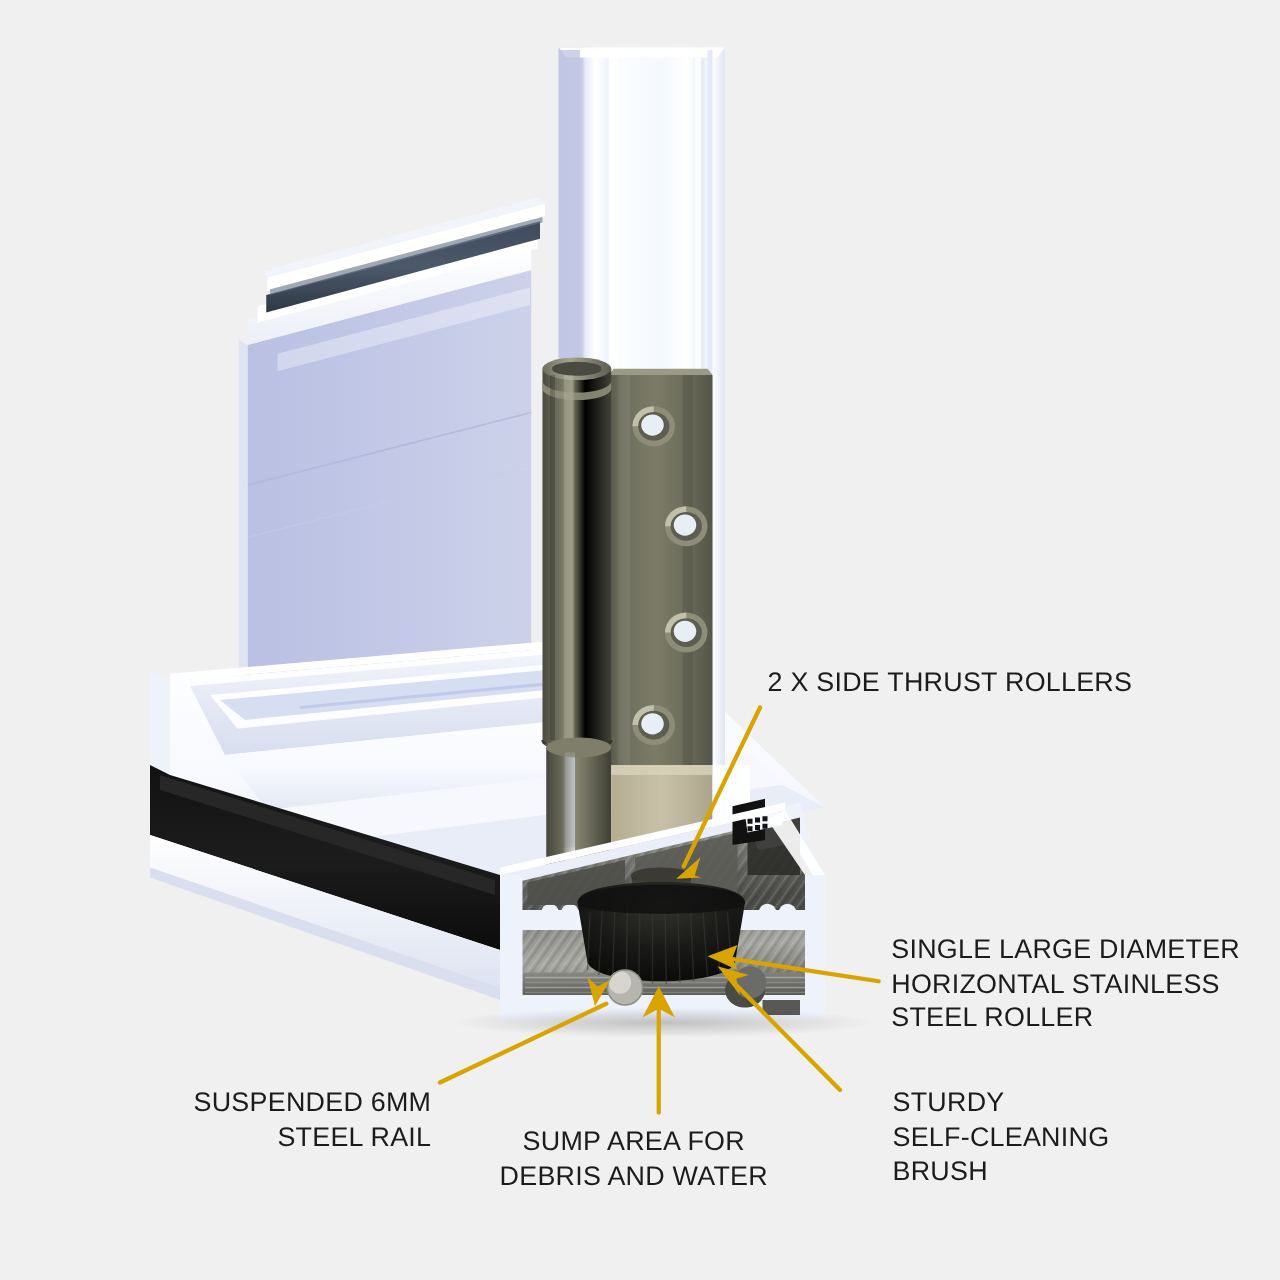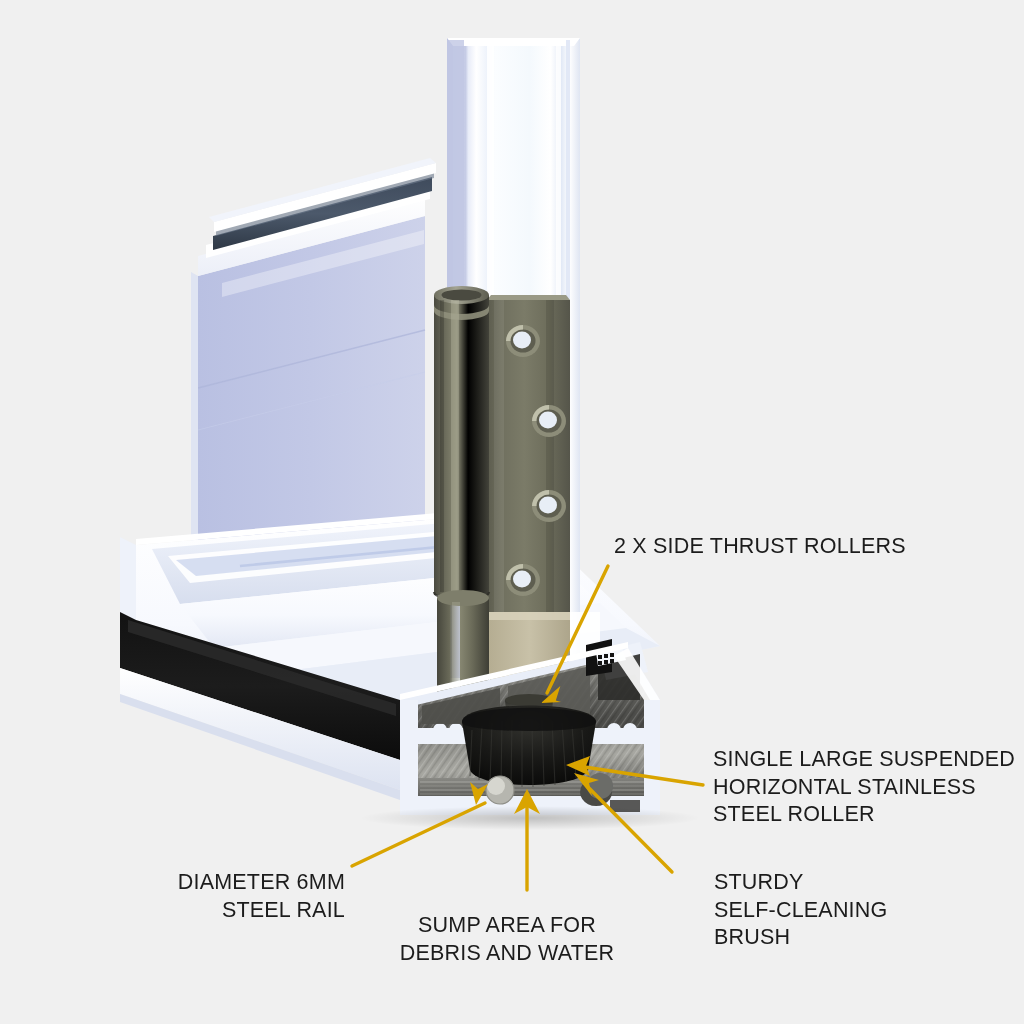--- a/index.html
+++ b/index.html
@@ -26,21 +26,21 @@
     position: absolute;
     color: #1c1c1c;
     font-family: "Liberation Sans", sans-serif;
     font-size: 21.5px;
     letter-spacing: 0.2px;
     line-height: 1.28;
     white-space: pre-line;
     -webkit-font-smoothing: antialiased;
   }
   .callout.left  { text-align: right; }
-  .callout.ctr   { text-align: center; margin-top: 12px; }
+  .callout.ctr   { text-align: center; }
   .callout.right { text-align: left; }
 </style>
 </head>
 <body>
 
 <div id="stage">
 
   <svg id="art" viewBox="0 0 1024 1024">
     <defs>
 
@@ -470,25 +470,25 @@
 
       <path d="M 527,789 L 514,814 L 527,807 L 540,814 Z"></path>
 
       <path d="M 574,773 L 592,796 L 589,783 L 599,780 Z"></path>
     </g>
 
   </svg>
 
   <div class="callout right" style="left:614px; top:533px;">2 X SIDE THRUST ROLLERS</div>
 
-  <div class="callout right" style="left:713px; top:746px;">SINGLE LARGE SUSPENDED
+  <div class="callout right" style="left:713px; top:746px;">SINGLE LARGE DIAMETER
 HORIZONTAL STAINLESS
 STEEL ROLLER</div>
 
-  <div class="callout left" style="left:150px; top:869px; width:195px;">DIAMETER 6MM
+  <div class="callout left" style="left:150px; top:869px; width:195px;">SUSPENDED 6MM
 STEEL RAIL</div>
 
   <div class="callout ctr" style="left:393px; top:900px; width:228px;">SUMP AREA FOR
 DEBRIS AND WATER</div>
 
   <div class="callout right" style="left:714px; top:869px;">STURDY
 SELF-CLEANING
 BRUSH</div>
 
 </div>

